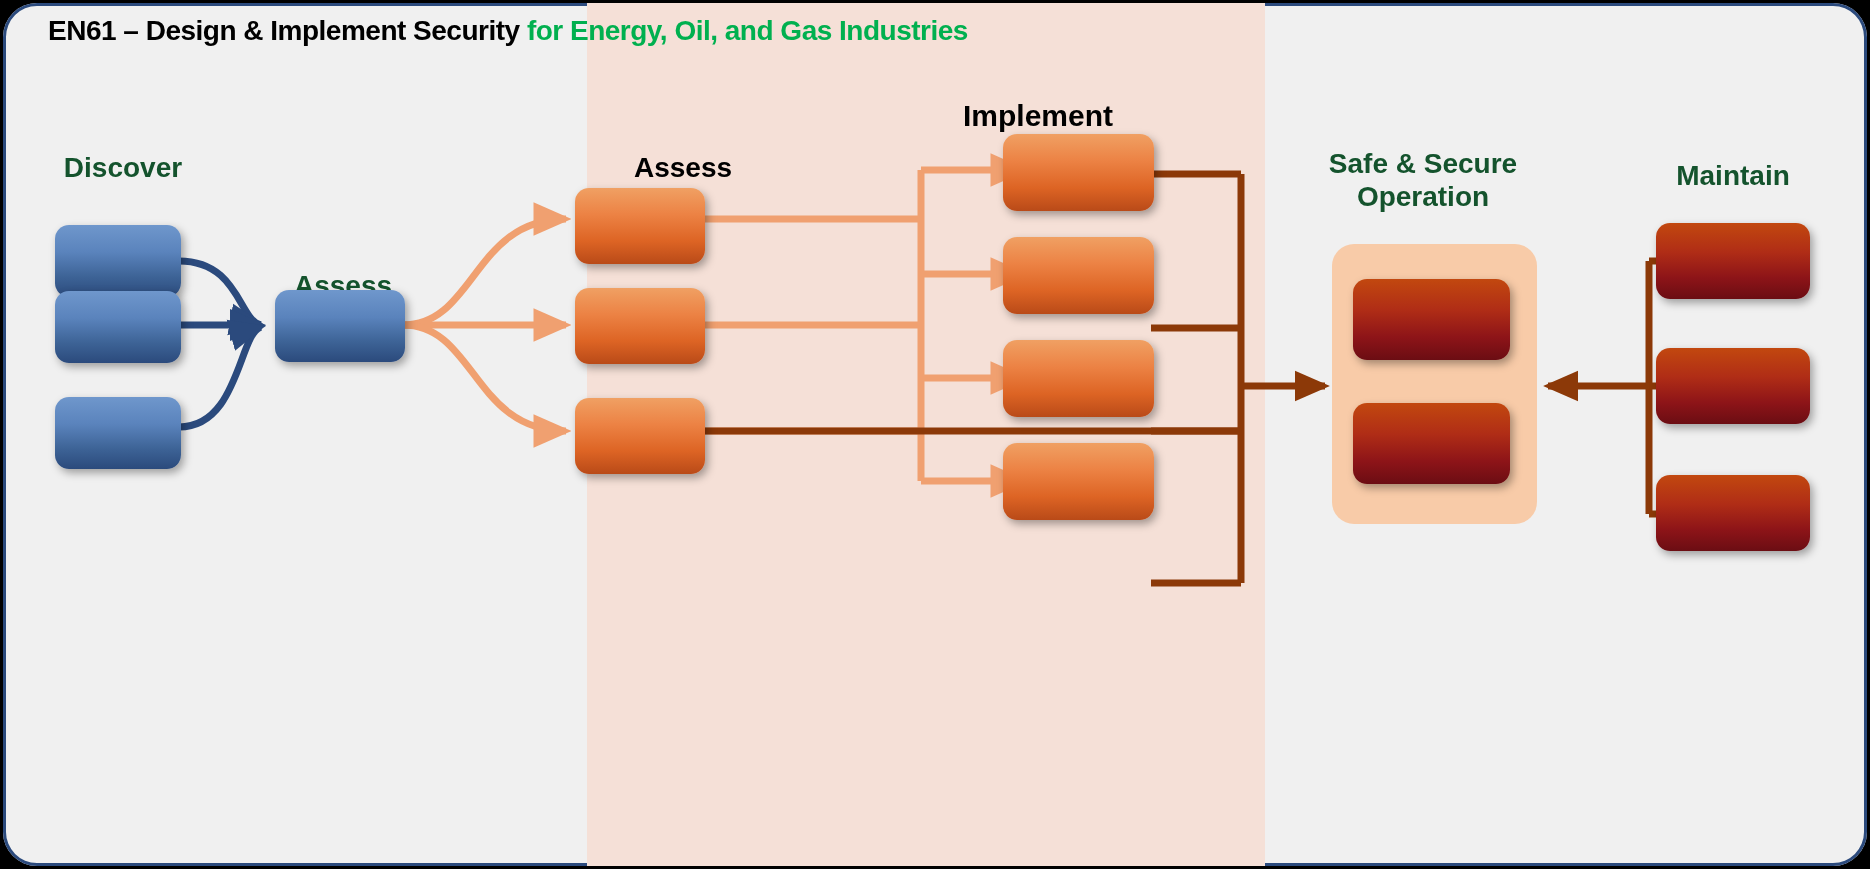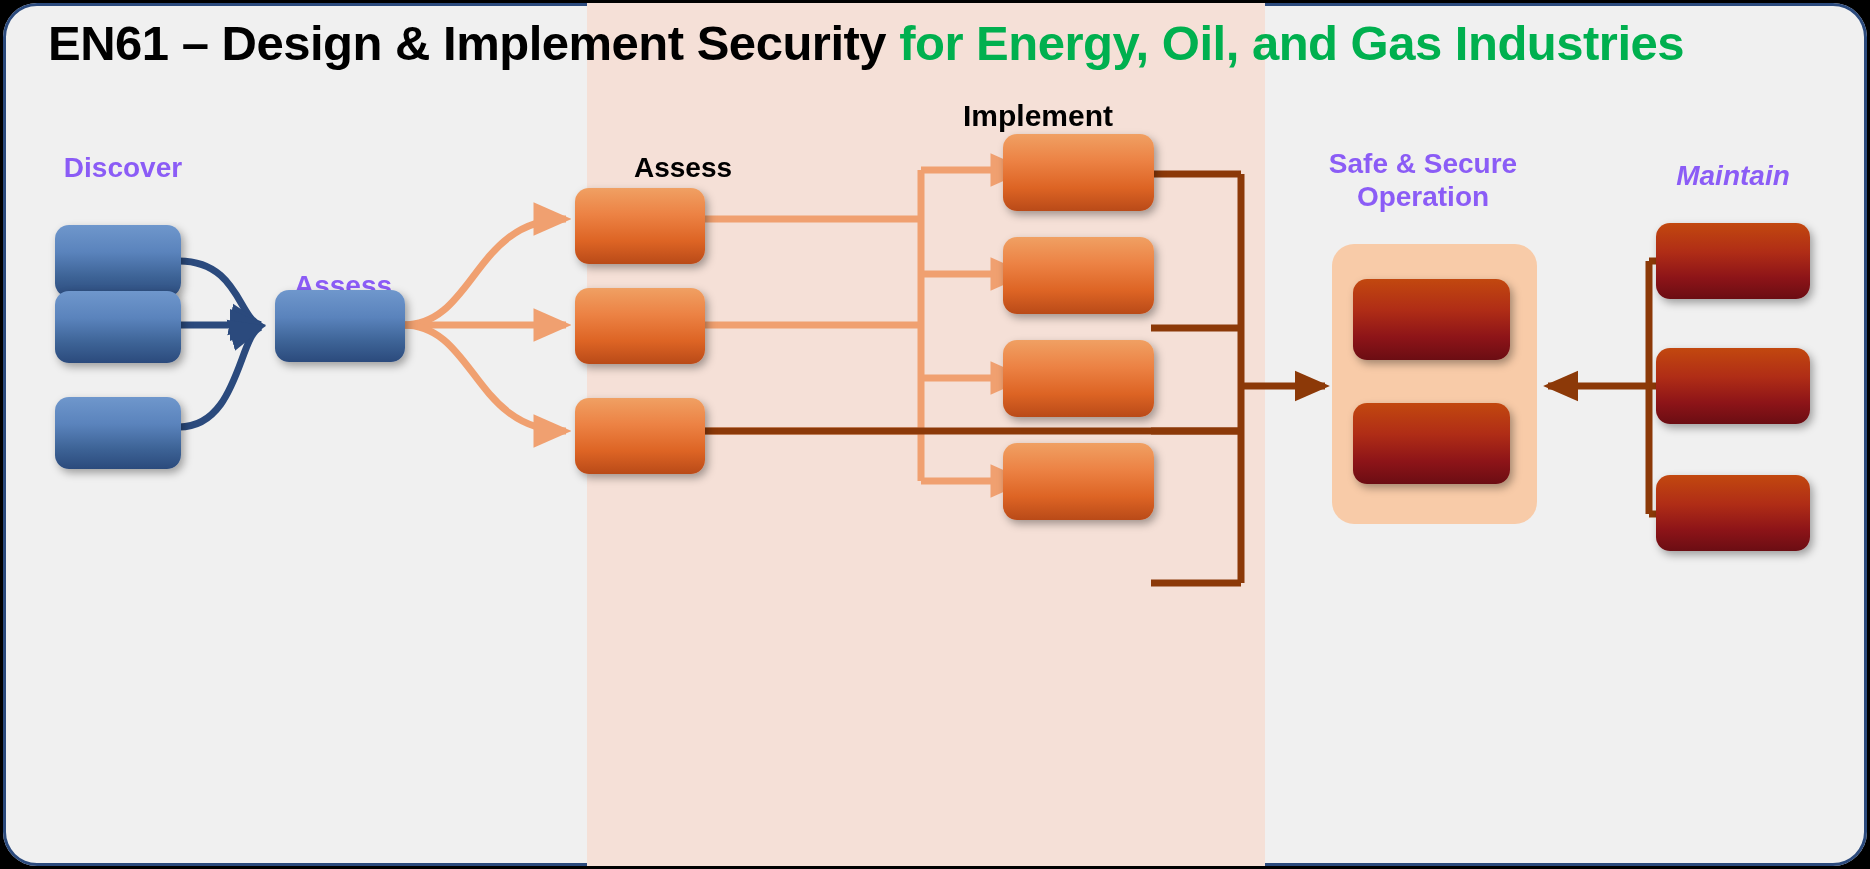--- a/index.html
+++ b/index.html
@@ -43,45 +43,45 @@
     width: 678px;
     height: 863px;
     background: #f5e0d7;
   }
 
   
   #title {
     position: absolute;
     left: 45px;
     top: 12px;
-    font-size: 49px;
+    font-size: 28px;
     font-weight: 700;
     letter-spacing: -0.5px;
     white-space: nowrap;
     color: #000000;
   }
   #title .green { color: #00b04f; }
 
   .colhead {
     position: absolute;
     font-size: 28px;
     font-weight: 700;
     text-align: center;
     line-height: 1.18;
     white-space: pre-line;
   }
-  .colhead.muted { color: #8b5cf6; }
+  .colhead.muted { color: #14532d; }
   .colhead.dark  { color: #000000; }
 
   #head-discover  { left: 10px;   top: 148px; width: 220px; }
   #head-assess    { left: 230px;  top: 266px; width: 220px; }
   #head-design    { left: 580px;  top: 148px; width: 200px; }
   #head-implement { left: 905px;  top: 95px;  width: 260px; font-size: 30px; }
   #head-safe      { left: 1270px; top: 144px; width: 300px; }
-  #head-maintain  { left: 1600px; top: 156px; width: 260px; font-style: italic; }
+  #head-maintain  { left: 1600px; top: 156px; width: 260px; }
 
   
   .node {
     position: absolute;
     border-radius: 14px;
     box-shadow: 3px 4px 9px rgba(0,0,0,0.34);
   }
   .node.blue {
     background: linear-gradient(180deg, #6f97cc 0%, #5a83bc 38%, #3d6396 72%, #2b4a7c 100%);
   }

